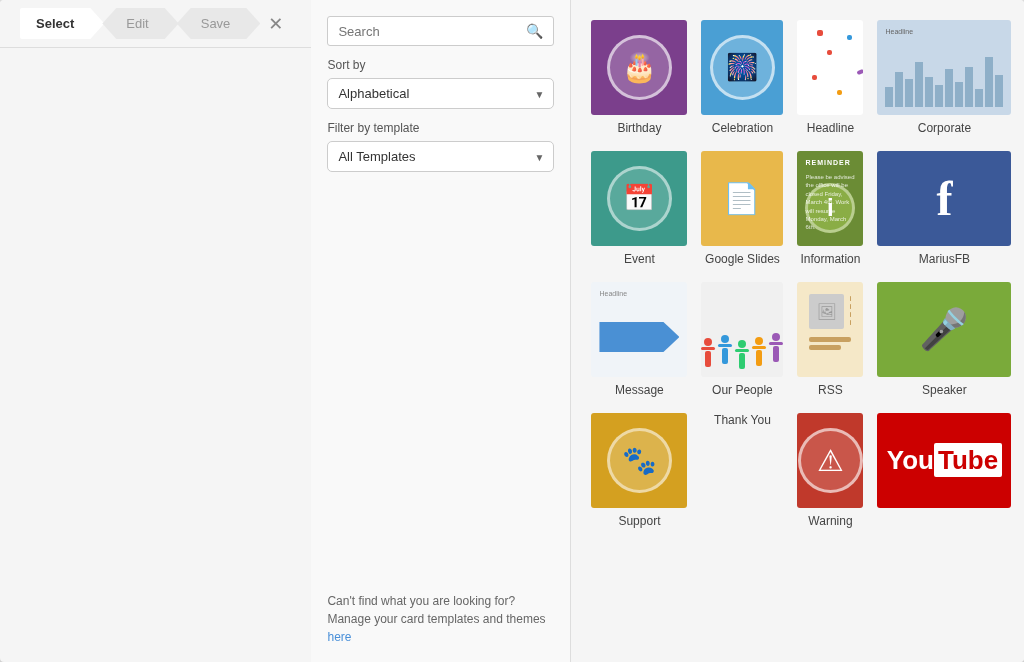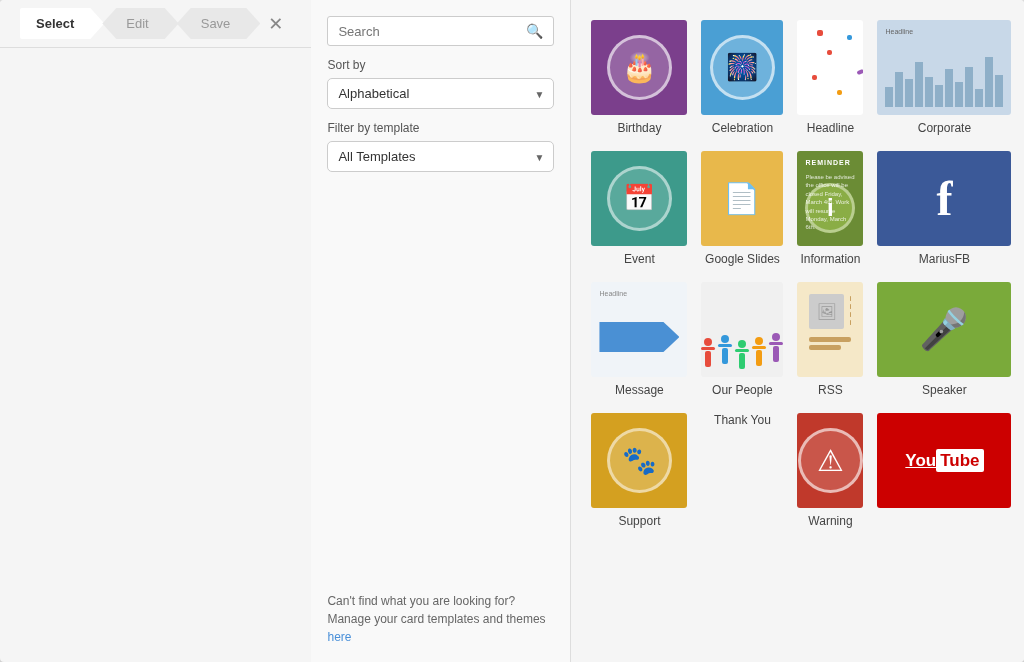--- a/index.html
+++ b/index.html
@@ -535,24 +535,23 @@
     }
 
     
     .thumb-youtube {
       background: #cc0000;
       display: flex;
       align-items: center;
       justify-content: center;
     }
     .youtube-text {
-      font-size: 17px;
+      font-size: 26px;
       font-weight: bold;
       color: #fff;
-      text-decoration: underline;
     }
     .youtube-text span {
       color: #fff;
     }
   </style>
 </head>
 <body>
 
 <div class="modal">
 

